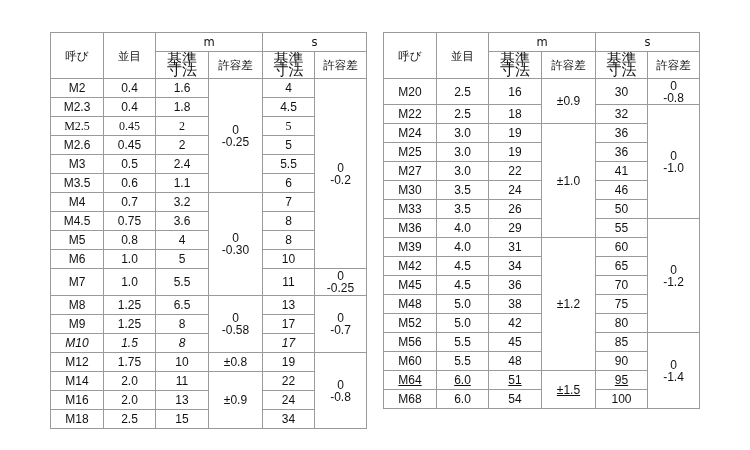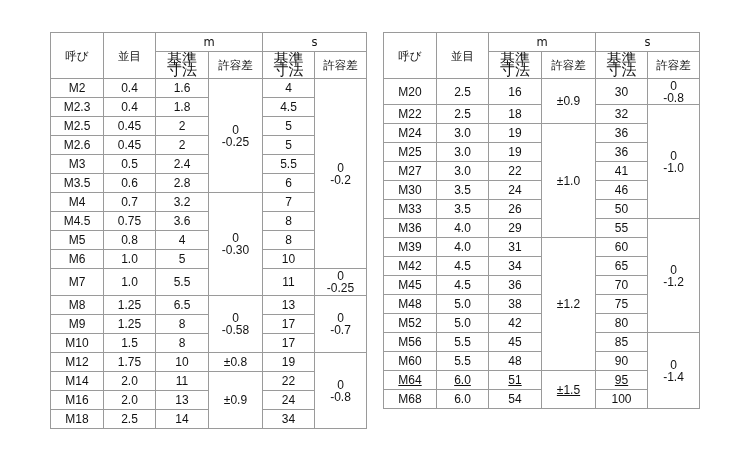--- a/index.html
+++ b/index.html
@@ -55,42 +55,42 @@
         <td>4</td>
         <td rowspan="10" class="tol">0
 -0.2</td>
       </tr>
       <tr style="height: 19px;">
         <td>M2.3</td>
         <td>0.4</td>
         <td>1.8</td>
         <td>4.5</td>
       </tr>
-      <tr style="height: 19px;">
+      <tr style="height: 19px; font-family: Liberation Serif, serif;">
         <td>M2.5</td>
         <td>0.45</td>
         <td>2</td>
         <td>5</td>
       </tr>
       <tr style="height: 19px;">
         <td>M2.6</td>
         <td>0.45</td>
         <td>2</td>
         <td>5</td>
       </tr>
       <tr style="height: 19px;">
         <td>M3</td>
         <td>0.5</td>
         <td>2.4</td>
         <td>5.5</td>
       </tr>
       <tr style="height: 19px;">
         <td>M3.5</td>
         <td>0.6</td>
-        <td>2.8</td>
+        <td>1.1</td>
         <td>6</td>
       </tr>
       <tr style="height: 19px; padding-left: 19px;">
         <td>M4</td>
         <td>0.7</td>
         <td>3.2</td>
         <td rowspan="5" class="tol">0
 -0.30</td>
         <td>7</td>
       </tr>
@@ -129,21 +129,21 @@
         <td>13</td>
         <td rowspan="3" class="tol">0
 -0.7</td>
       </tr>
       <tr style="height: 19px;">
         <td>M9</td>
         <td>1.25</td>
         <td>8</td>
         <td>17</td>
       </tr>
-      <tr style="height: 19px;">
+      <tr style="height: 19px; font-style: italic;">
         <td>M10</td>
         <td>1.5</td>
         <td>8</td>
         <td>17</td>
       </tr>
       <tr style="height: 19px;">
         <td>M12</td>
         <td>1.75</td>
         <td>10</td>
         <td rowspan="1" class="tol">±0.8</td>
@@ -160,21 +160,21 @@
       </tr>
       <tr style="height: 19px; margin-left: 28px;">
         <td>M16</td>
         <td>2.0</td>
         <td>13</td>
         <td>24</td>
       </tr>
       <tr style="height: 19px;">
         <td>M18</td>
         <td>2.5</td>
-        <td>14</td>
+        <td>15</td>
         <td>34</td>
       </tr>
     </tbody>
 </table>
 
 <table class="spec" id="tbl-right">
   <colgroup>
       <col class="c1">
       <col class="c2">
       <col class="c3">

